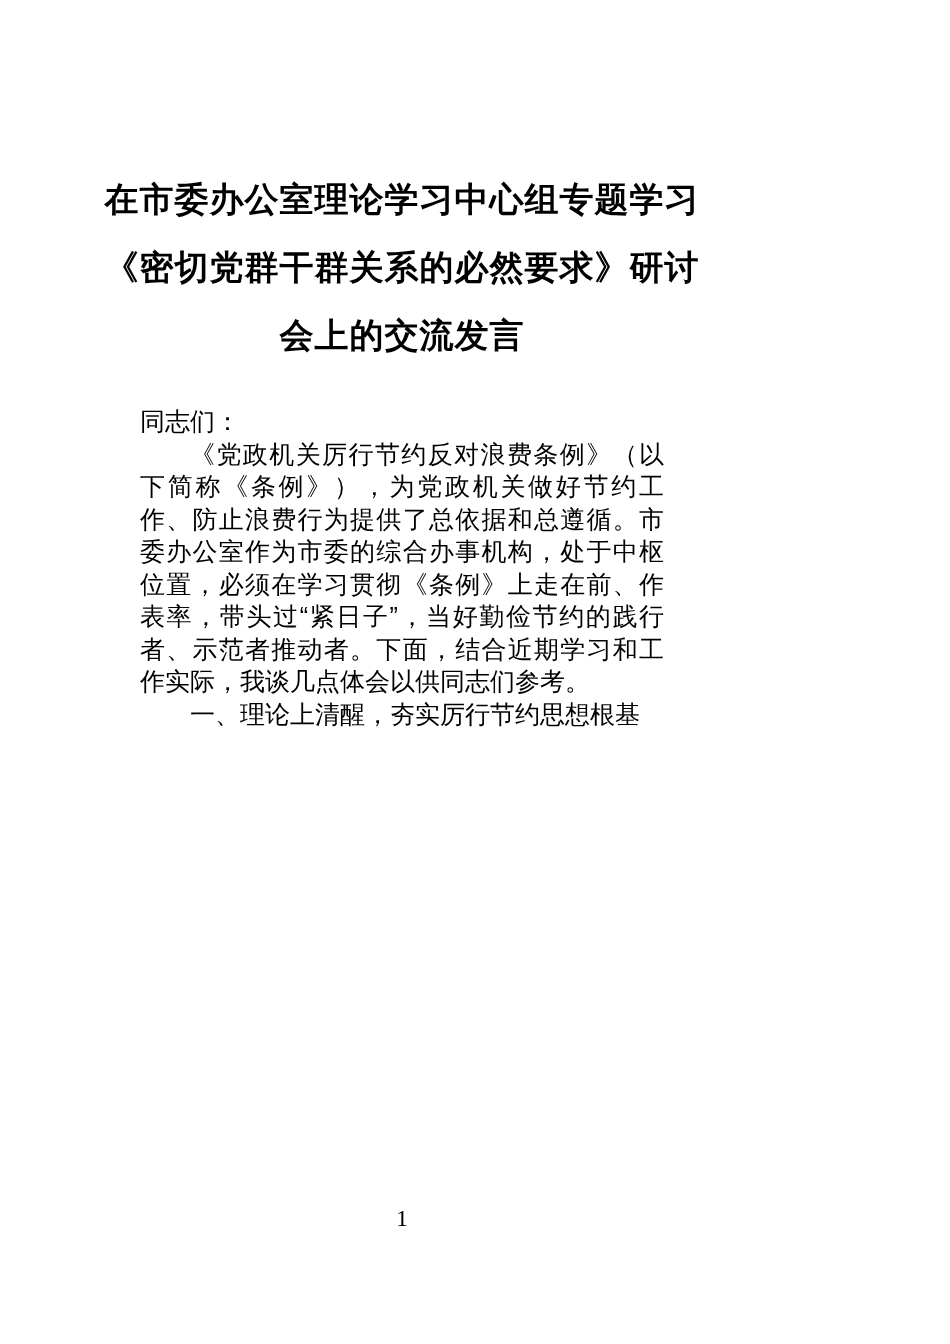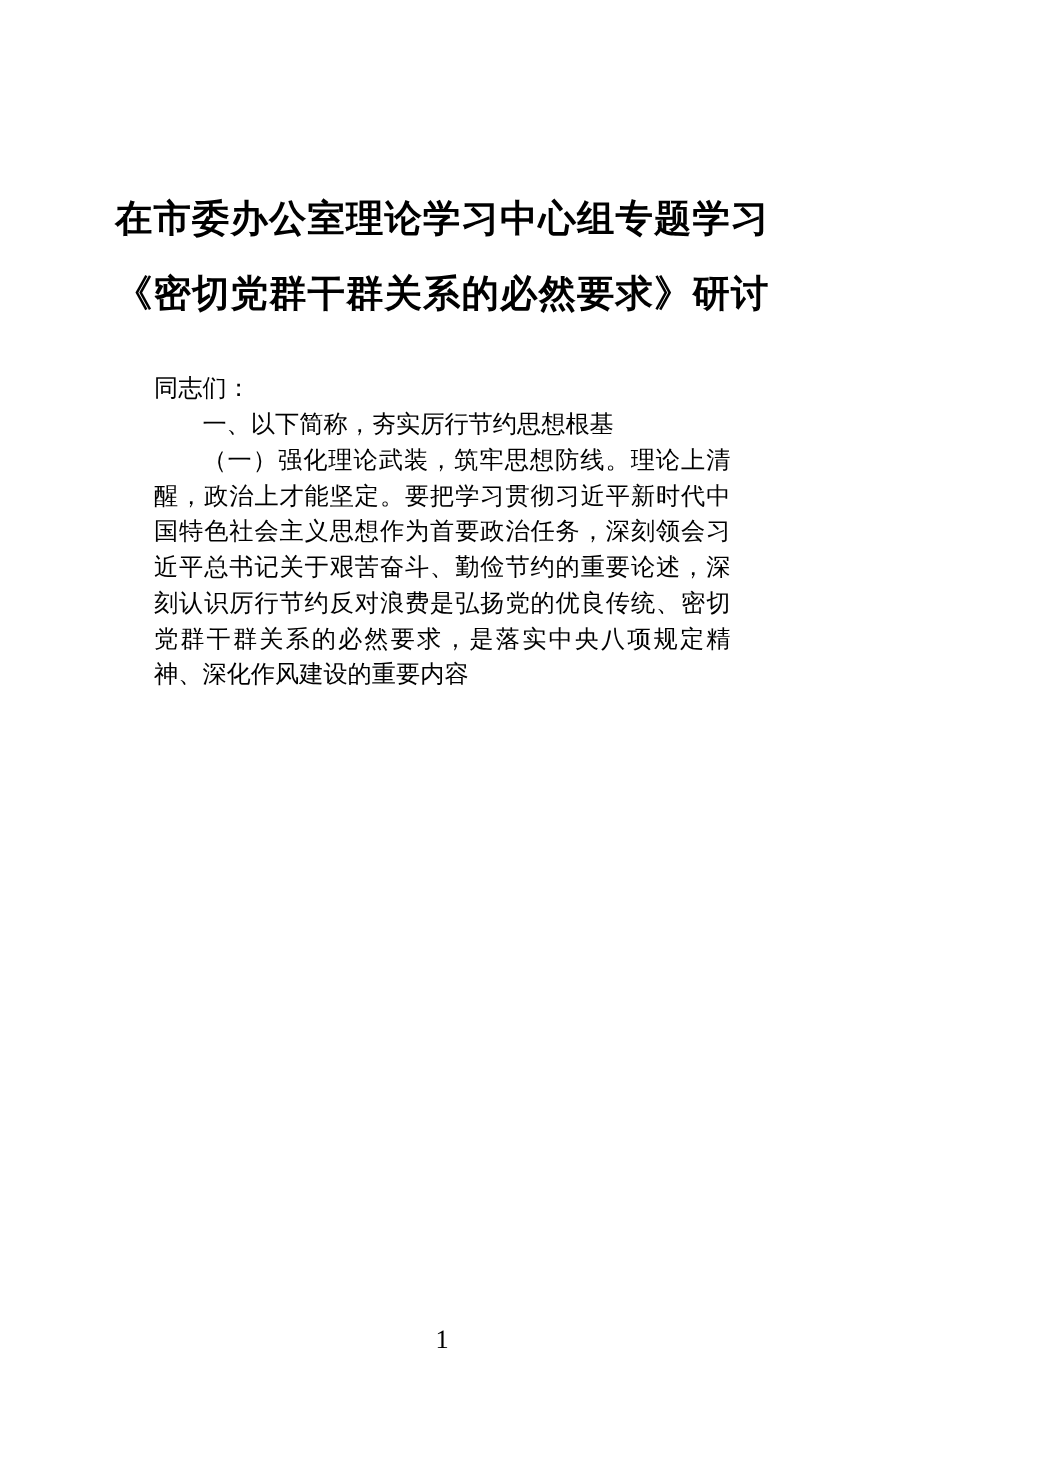--- a/index.html
+++ b/index.html
@@ -20,21 +20,21 @@
   .doc-title {
     padding-top: 165px;
     text-align: center;
     font-size: 34px;
     font-weight: bold;
     line-height: 68px;
     letter-spacing: 1px;
   }
   .content {
     margin: 36px 140px 0 140px;
-    font-size: 22px;
+    font-size: 25px;
     line-height: 32.5px;
     text-align: justify;
     text-justify: inter-ideograph;
   }
   .content p {
     margin: 0;
     padding: 0;
     text-indent: 2em;
   }
   .content p.no-indent {
@@ -51,23 +51,24 @@
   }
 </style>
 </head>
 <body>
 
 <div class="page">
 
   <div class="doc-title">
     <div>在市委办公室理论学习中心组专题学习</div>
     <div>《密切党群干群关系的必然要求》研讨</div>
+    <div>会上的交流发言</div>
   </div>
 
   <div class="content">
     <p class="no-indent">同志们：</p>
-    <p>一、以下简称，夯实厉行节约思想根基</p>
-    <p>（一）强化理论武装，筑牢思想防线。理论上清醒，政治上才能坚定。要把学习贯彻习近平新时代中国特色社会主义思想作为首要政治任务，深刻领会习近平总书记关于艰苦奋斗、勤俭节约的重要论述，深刻认识厉行节约反对浪费是弘扬党的优良传统、密切党群干群关系的必然要求，是落实中央八项规定精神、深化作风建设的重要内容</p>
+    <p>《党政机关厉行节约反对浪费条例》（以下简称《条例》），为党政机关做好节约工作、防止浪费行为提供了总依据和总遵循。市委办公室作为市委的综合办事机构，处于中枢位置，必须在学习贯彻《条例》上走在前、作表率，带头过“紧日子”，当好勤俭节约的践行者、示范者推动者。下面，结合近期学习和工作实际，我谈几点体会以供同志们参考。</p>
+    <p>一、理论上清醒，夯实厉行节约思想根基</p>
   </div>
 
   <div class="page-number">1</div>
 
 </div>
 
 </body></html>

